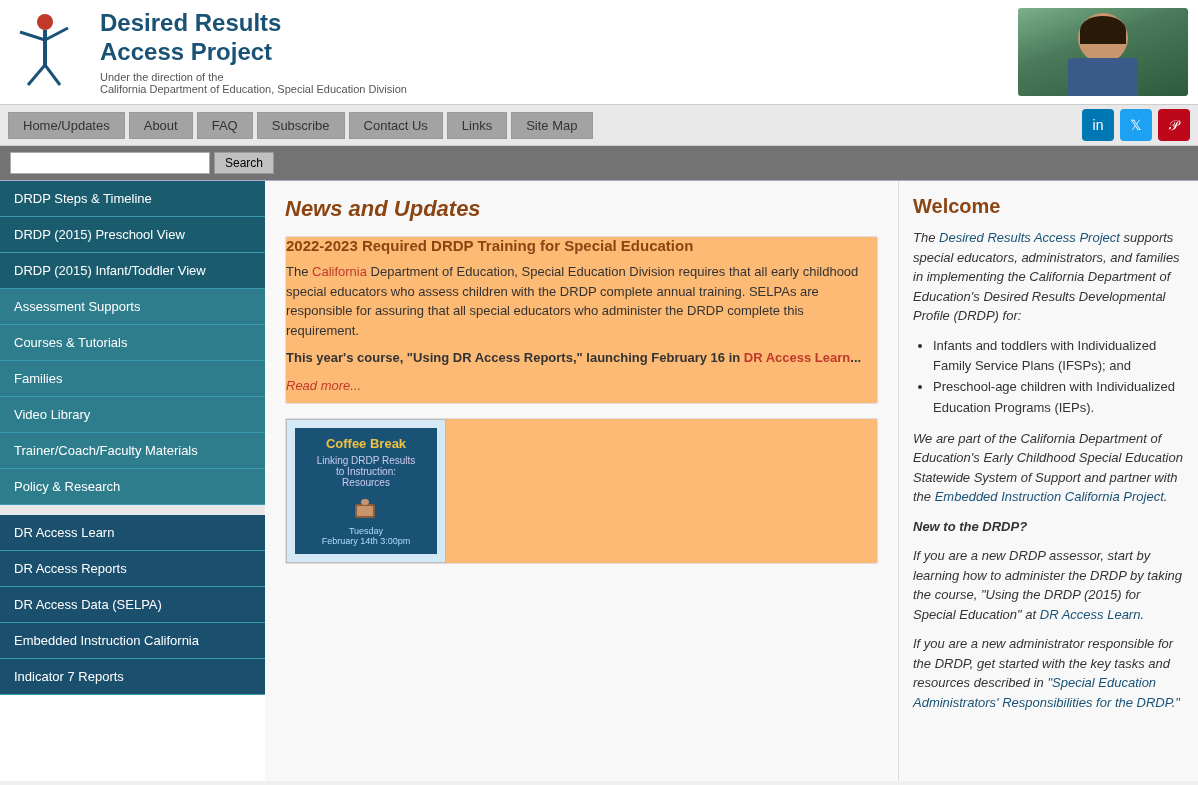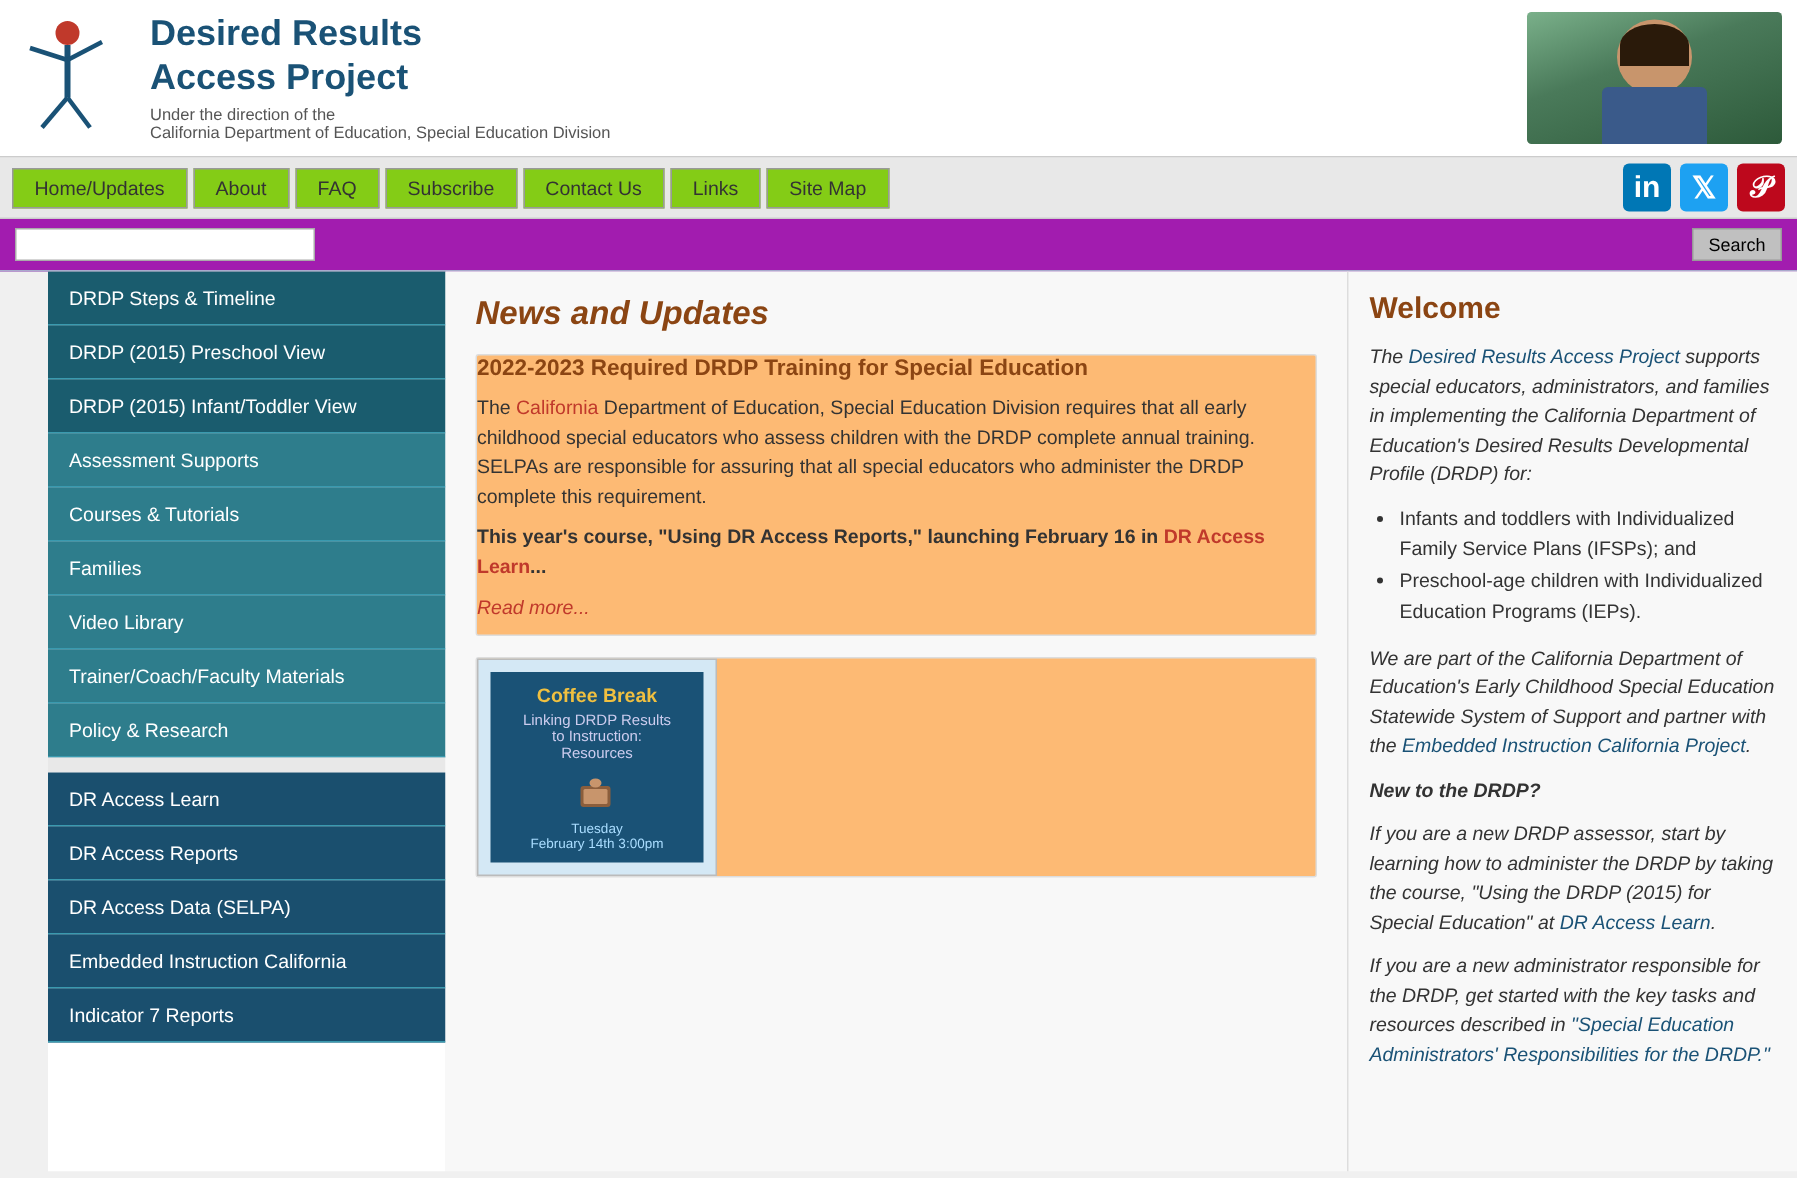--- a/index.html
+++ b/index.html
@@ -7,34 +7,34 @@
 
     
     #header { display: flex; align-items: center; background: #fff; padding: 8px 10px; border-bottom: 1px solid #ccc; position: relative; }
     #logo-area { display: flex; align-items: center; gap: 10px; flex: 1; }
     #logo-text h1 { color: #1a5276; font-size: 24px; font-weight: bold; line-height: 1.2; }
     #logo-text p { color: #555; font-size: 11px; margin-top: 4px; }
     #header-photo { width: 160px; height: 90px; background: linear-gradient(135deg, #5d8a5e 30%, #3a6b3c 70%); border-radius: 4px; overflow: hidden; display: flex; align-items: center; justify-content: center; color: #fff; font-size: 11px; }
 
     
     #navbar { background: #e8e8e8; padding: 4px 8px; display: flex; align-items: center; gap: 4px; border-bottom: 1px solid #ccc; }
-    .nav-btn { background: #84cc16; border: 1px solid #999; padding: 5px 14px; font-size: 13px; cursor: pointer; color: #333; }
+    .nav-btn { background: #a3a3a3; border: 1px solid #999; padding: 5px 14px; font-size: 13px; cursor: pointer; color: #333; }
     #social-icons { margin-left: auto; display: flex; gap: 6px; }
-    .social-icon { width: 32px; height: 32px; display: flex; align-items: center; justify-content: center; border-radius: 4px; font-weight: bold; font-size: 20px; color: #fff; cursor: pointer; }
+    .social-icon { width: 32px; height: 32px; display: flex; align-items: center; justify-content: center; border-radius: 4px; font-weight: normal; font-size: 14px; color: #fff; cursor: pointer; }
     .si-linkedin { background: #0077b5; }
     .si-twitter { background: #1da1f2; }
     .si-pinterest { background: #bd081c; }
 
     
-    #search-bar { background: #a21caf; padding: 6px 10px; display: flex; justify-content: space-between; align-items: center; gap: 4px; border-bottom: 1px solid #aac; }
+    #search-bar { background: #737373; padding: 6px 10px; display: flex; justify-content: flex-start; align-items: center; gap: 4px; border-bottom: 1px solid #aac; }
     #search-input { width: 200px; padding: 3px 6px; border: 1px solid #aaa; font-size: 12px; }
     #search-btn { background: #c0c0c0; border: 1px solid #999; padding: 3px 10px; cursor: pointer; font-size: 12px; }
 
     
-    #main-layout { display: flex; min-height: 600px; margin-left: 32px; }
+    #main-layout { display: flex; min-height: 600px; }
 
     
     #sidebar { width: 265px; min-width: 265px; background: #fff; }
     .sidebar-item { padding: 10px 14px; cursor: pointer; font-size: 13px; color: #fff; background: #2e7d8c; border-bottom: 1px solid #3a9aaf; }
     .sidebar-item.dark { background: #1a5c6e; }
     .sidebar-item.medium { background: #2e7d8c; }
     .sidebar-item.blue-dark { background: #1a4f6e; }
 
     
     #content { flex: 1; padding: 15px 20px; background: #f8f8f8; }

